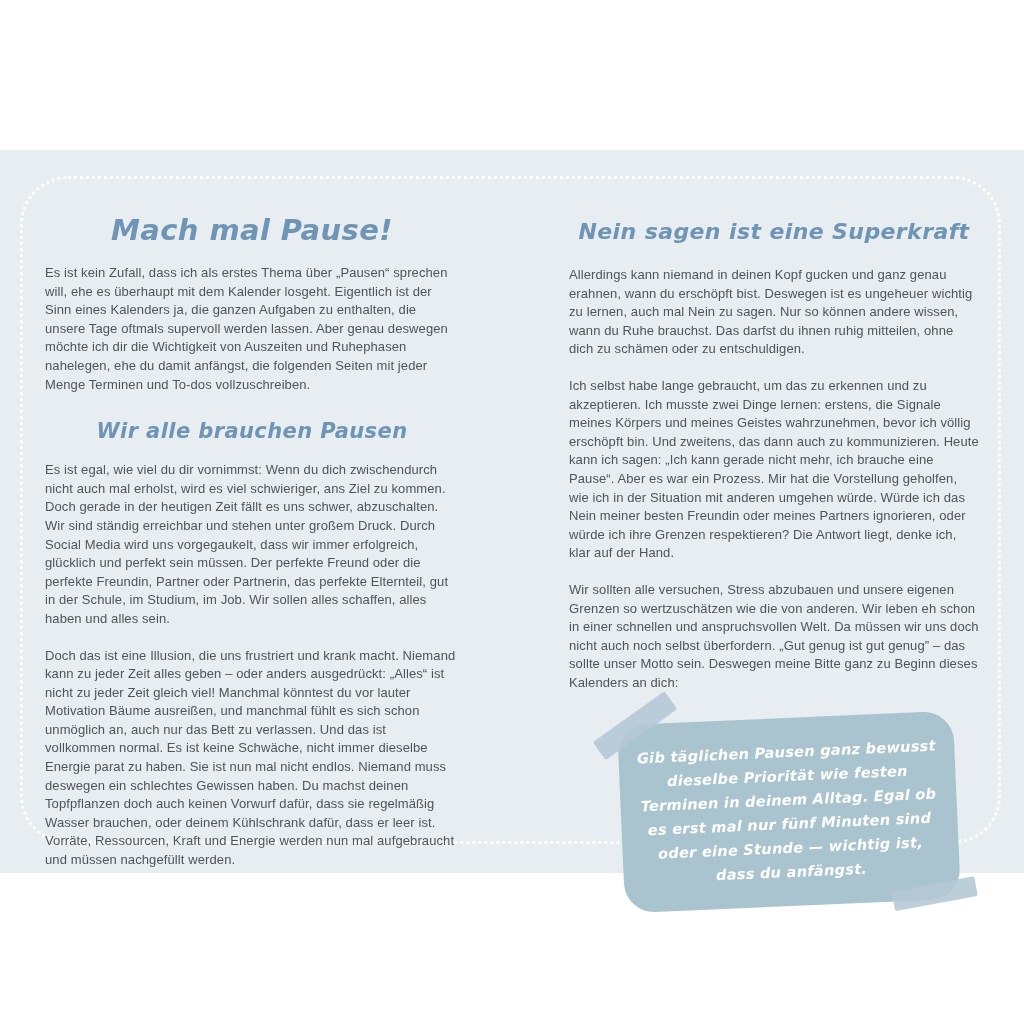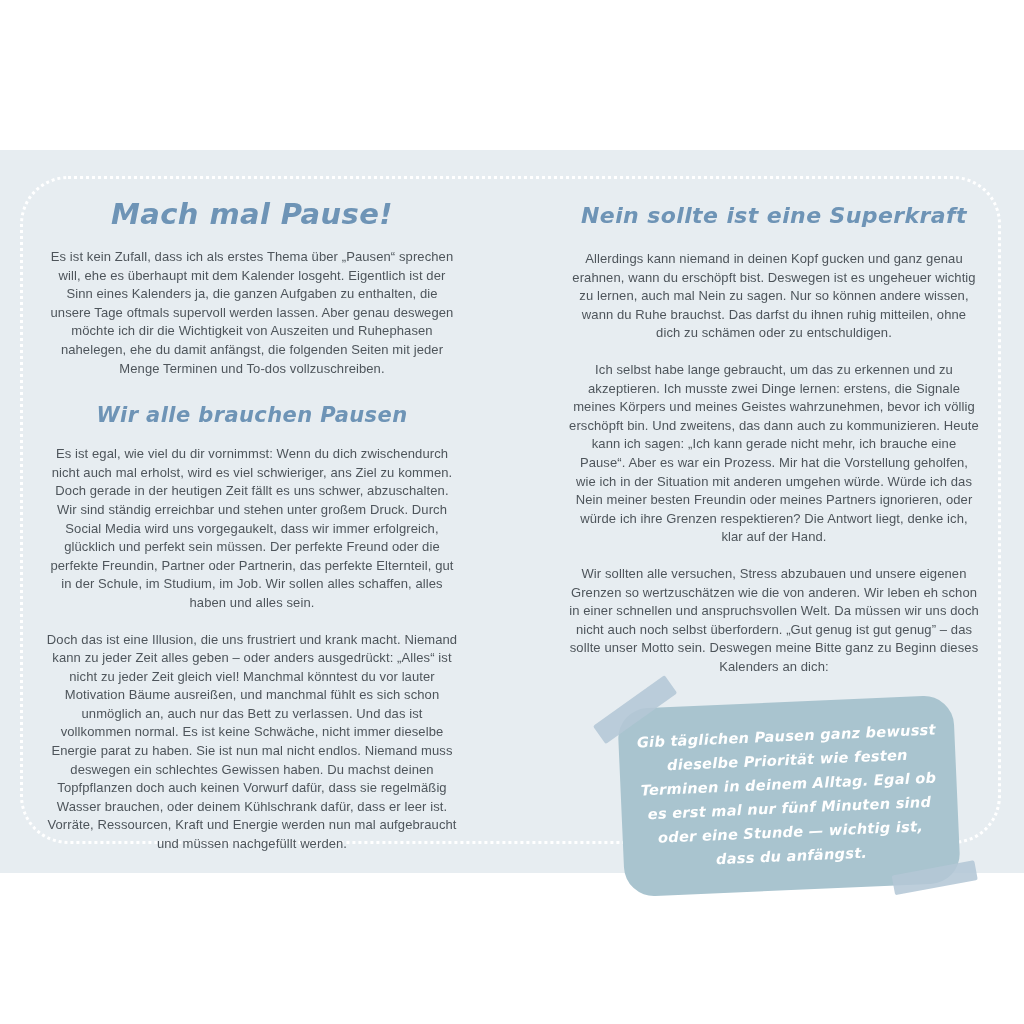--- a/index.html
+++ b/index.html
@@ -30,29 +30,29 @@
     top: 176px;
     width: 981px;
     height: 668px;
     border: 3px dotted var(--frame-dot-color, #ffffff);
     border-radius: 48px;
     box-sizing: border-box;
     pointer-events: none;
   }
   .col {
     position: absolute;
-    top: 196px;
+    top: 212px;
     color: var(--body-text-color, #4e555b);
     font-size: 13px;
     line-height: 18.6px;
     letter-spacing: 0.1px;
   }
   .col-left  { left: 45px;  width: 414px; }
   .col-right { left: 569px; width: 410px; }
-  .col p { margin: 13px 0 18px 0; text-align: center; }
+  .col p { margin: 13px 0 18px 0; }
   .hand {
     font-family: "DejaVu Sans", sans-serif;
     font-style: italic;
     font-weight: 700;
     color: var(--accent-color, #6e94b6);
     text-align: center;
     letter-spacing: 0.4px;
   }
   h1.hand {
     font-size: 29px;
@@ -120,21 +120,21 @@
 
   <div class="col col-left">
     <h1 class="hand">Mach mal Pause!</h1>
     <p>Es ist kein Zufall, dass ich als erstes Thema über „Pausen“ sprechen will, ehe es überhaupt mit dem Kalender losgeht. Eigentlich ist der Sinn eines Kalenders ja, die ganzen Aufgaben zu enthalten, die unsere Tage oftmals supervoll werden lassen. Aber genau deswegen möchte ich dir die Wichtigkeit von Auszeiten und Ruhephasen nahelegen, ehe du damit anfängst, die folgenden Seiten mit jeder Menge Terminen und To-dos vollzuschreiben.</p>
     <h2 class="hand sub">Wir alle brauchen Pausen</h2>
     <p>Es ist egal, wie viel du dir vornimmst: Wenn du dich zwischendurch nicht auch mal erholst, wird es viel schwieriger, ans Ziel zu kommen. Doch gerade in der heutigen Zeit fällt es uns schwer, abzuschalten. Wir sind ständig erreichbar und stehen unter großem Druck. Durch Social Media wird uns vorgegaukelt, dass wir immer erfolgreich, glücklich und perfekt sein müssen. Der perfekte Freund oder die perfekte Freundin, Partner oder Partnerin, das perfekte Elternteil, gut in der Schule, im Studium, im Job. Wir sollen alles schaffen, alles haben und alles sein.</p>
     <p>Doch das ist eine Illusion, die uns frustriert und krank macht. Niemand kann zu jeder Zeit alles geben – oder anders ausgedrückt: „Alles“ ist nicht zu jeder Zeit gleich viel! Manchmal könntest du vor lauter Motivation Bäume ausreißen, und manchmal fühlt es sich schon unmöglich an, auch nur das Bett zu verlassen. Und das ist vollkommen normal. Es ist keine Schwäche, nicht immer dieselbe Energie parat zu haben. Sie ist nun mal nicht endlos. Niemand muss deswegen ein schlechtes Gewissen haben. Du machst deinen Topfpflanzen doch auch keinen Vorwurf dafür, dass sie regelmäßig Wasser brauchen, oder deinem Kühlschrank dafür, dass er leer ist. Vorräte, Ressourcen, Kraft und Energie werden nun mal aufgebraucht und müssen nachgefüllt werden.</p>
   </div>
 
   <div class="col col-right">
-    <h2 class="hand right-title">Nein sollte ist eine Superkraft</h2>
+    <h2 class="hand right-title">Nein sagen ist eine Superkraft</h2>
     <p>Allerdings kann niemand in deinen Kopf gucken und ganz genau erahnen, wann du erschöpft bist. Deswegen ist es ungeheuer wichtig zu lernen, auch mal Nein zu sagen. Nur so können andere wissen, wann du Ruhe brauchst. Das darfst du ihnen ruhig mitteilen, ohne dich zu schämen oder zu entschuldigen.</p>
     <p>Ich selbst habe lange gebraucht, um das zu erkennen und zu akzeptieren. Ich musste zwei Dinge lernen: erstens, die Signale meines Körpers und meines Geistes wahrzunehmen, bevor ich völlig erschöpft bin. Und zweitens, das dann auch zu kommunizieren. Heute kann ich sagen: „Ich kann gerade nicht mehr, ich brauche eine Pause“. Aber es war ein Prozess. Mir hat die Vorstellung geholfen, wie ich in der Situation mit anderen umgehen würde. Würde ich das Nein meiner besten Freundin oder meines Partners ignorieren, oder würde ich ihre Grenzen respektieren? Die Antwort liegt, denke ich, klar auf der Hand.</p>
     <p>Wir sollten alle versuchen, Stress abzubauen und unsere eigenen Grenzen so wertzuschätzen wie die von anderen. Wir leben eh schon in einer schnellen und anspruchsvollen Welt. Da müssen wir uns doch nicht auch noch selbst überfordern. „Gut genug ist gut genug” – das sollte unser Motto sein. Deswegen meine Bitte ganz zu Beginn dieses Kalenders an dich:</p>
 
     <div class="note">
       <div class="tape tape-tl"></div>
       <div class="tape tape-br"></div>
       <div class="note-text">Gib täglichen Pausen ganz bewusst dieselbe Priorität wie festen Terminen in deinem Alltag. Egal ob es erst mal nur fünf Minuten sind oder eine Stunde — wichtig ist, dass du anfängst.</div>
     </div>
   </div>

